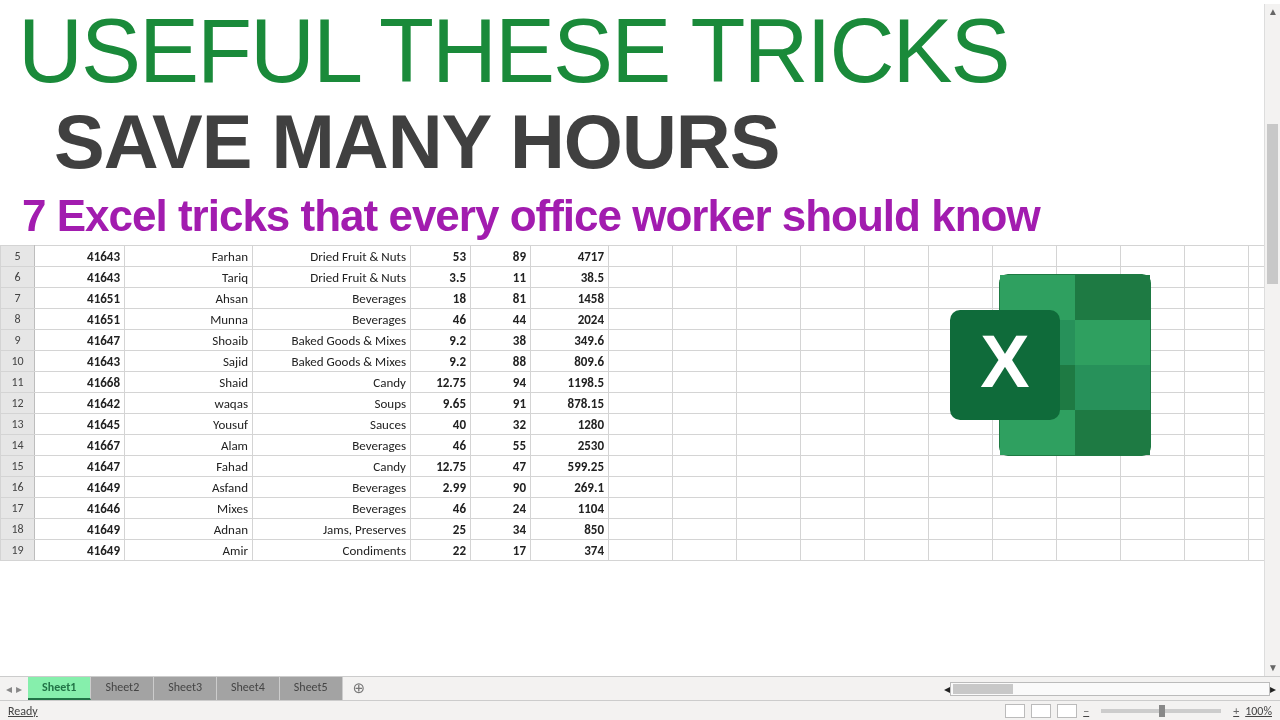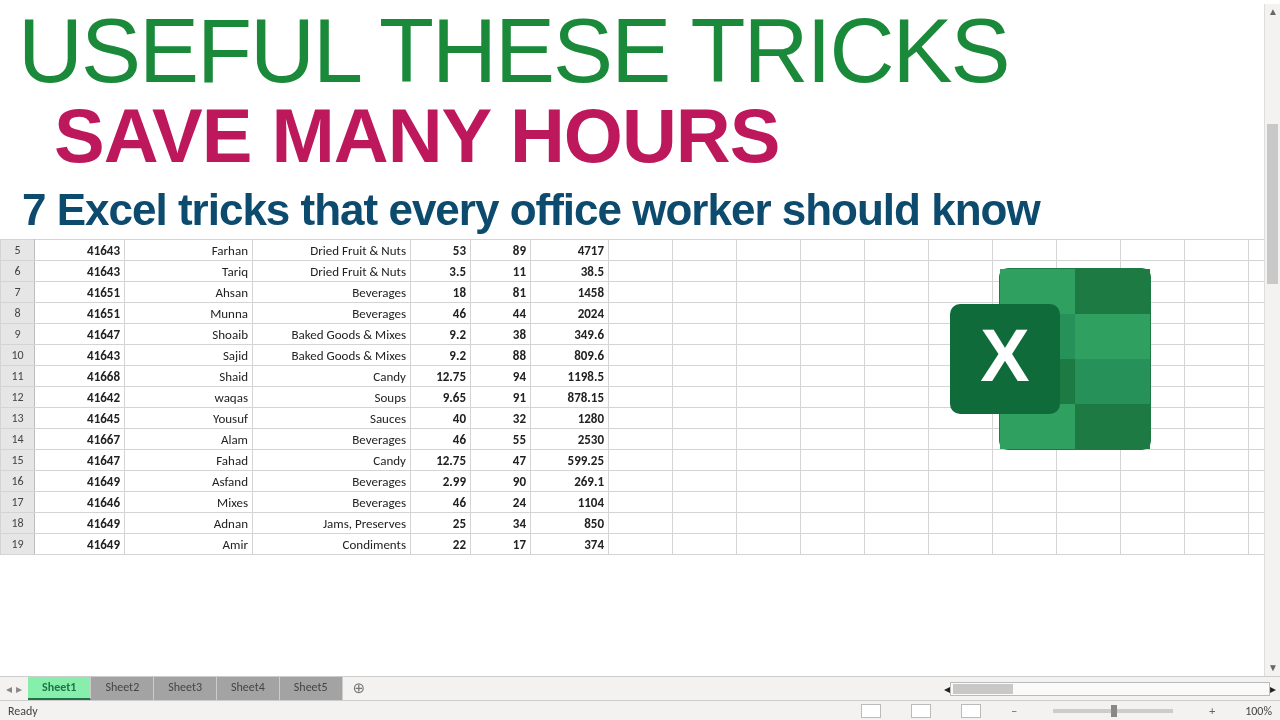--- a/index.html
+++ b/index.html
@@ -24,31 +24,31 @@
     font-weight: 400;
     color: #1a8a3a;
     letter-spacing: -2px;
     padding-top: 6px;
   }
   .h2 {
     font-family: Arial, sans-serif;
     font-size: 76px;
     line-height: 1;
     font-weight: 900;
-    color: #be185d;
+    color: #404040;
     letter-spacing: -1px;
-    margin-top: 2px;
+    margin-top: 8px;
     padding-left: 36px;
   }
   .h3 {
     font-family: Verdana, Arial, sans-serif;
     font-size: 44px;
     line-height: 1.25;
     font-weight: 700;
-    color: #0c4a6e;
+    color: #a21caf;
     margin-top: 8px;
     padding-left: 4px;
     letter-spacing: -1px;
   }
 
   .sheet-area {
     position: relative;
     margin-top: 2px;
   }
 
@@ -160,21 +160,22 @@
     left: 0; bottom: 0;
     height: 20px;
     width: 100%;
     background: #f3f2f1;
     border-top: 1px solid #ccc;
     display: flex;
     align-items: center;
     font-size: 12px;
     color: #444;
     padding: 0 8px;
-    gap: 28px;
+    gap: 4px;
+    text-decoration: underline;
   }
   .statusbar .spacer { flex: 1; }
   .view-btn {
     width: 20px; height: 14px;
     border: 1px solid #bbb;
     background: #fff;
     margin-left: 2px;
   }
   .zoom-slider {
     width: 120px; height: 4px; background: #ccc; position: relative;

